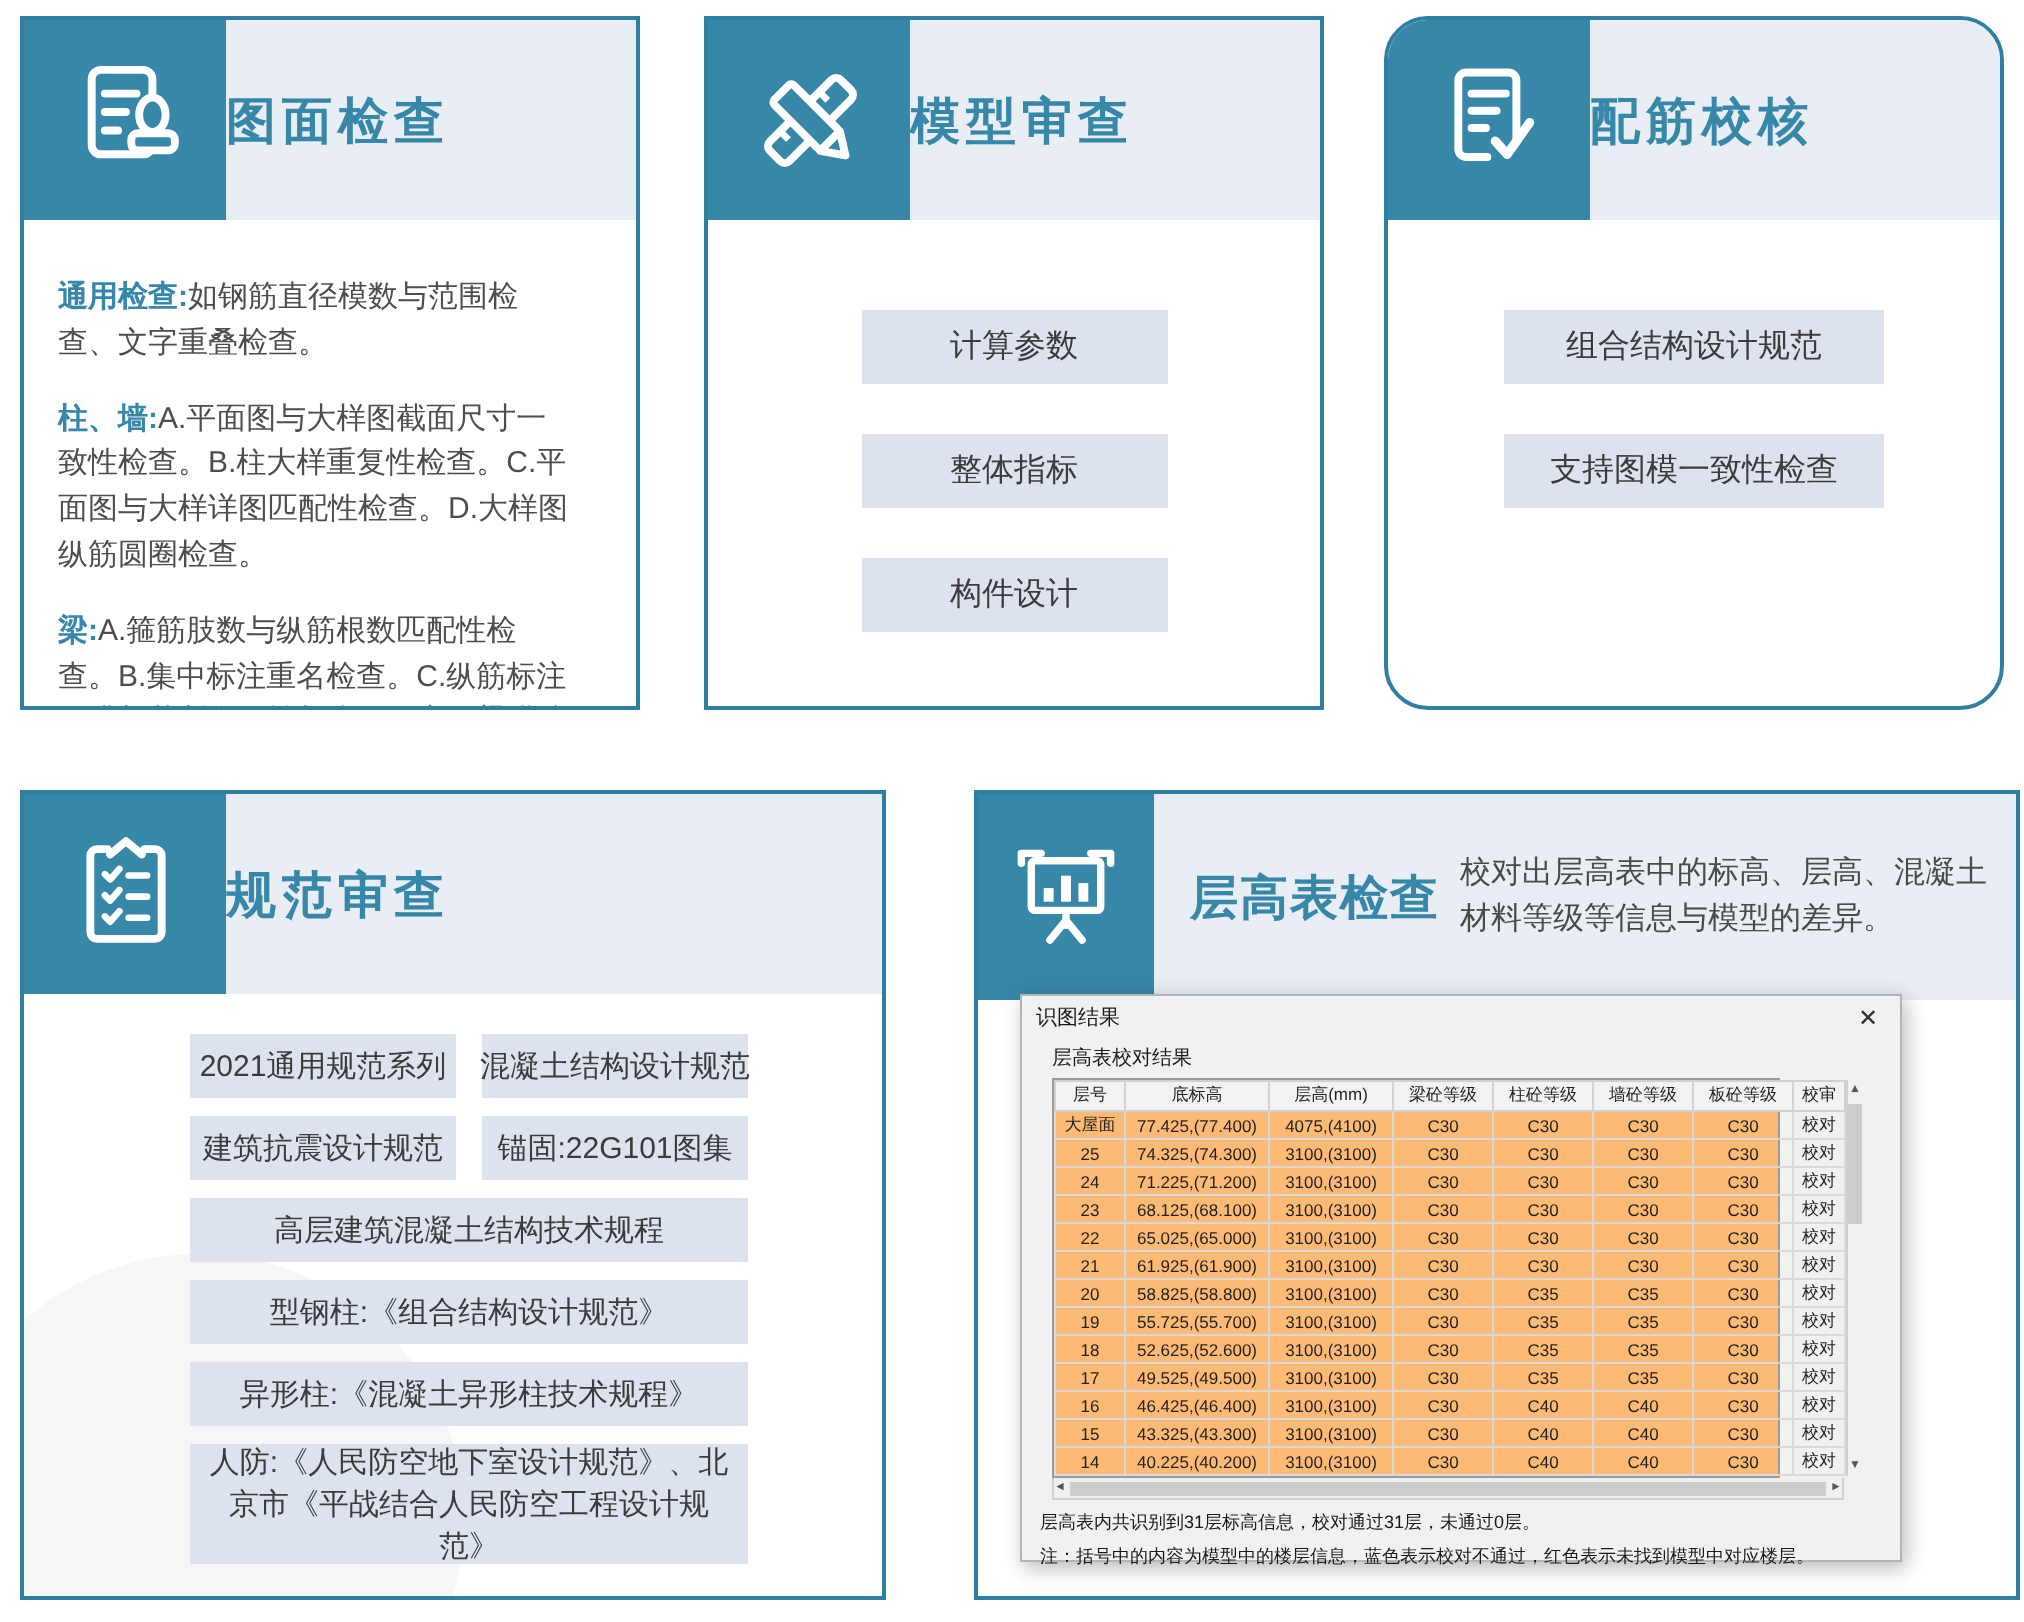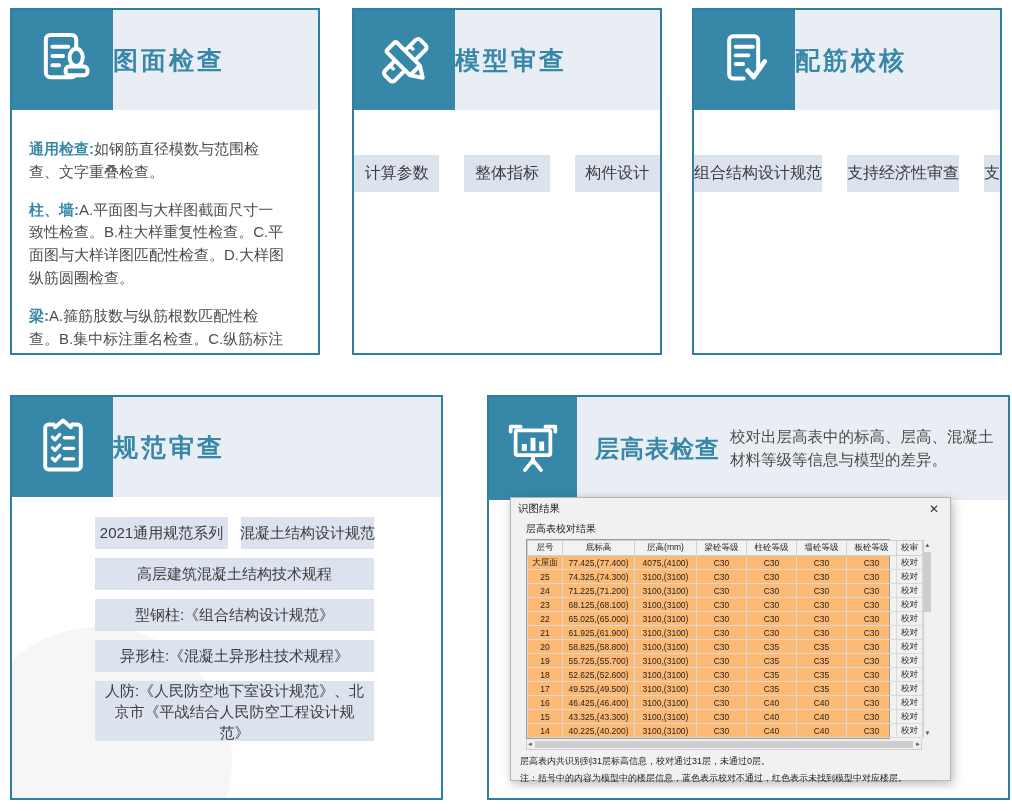--- a/index.html
+++ b/index.html
@@ -3,21 +3,21 @@
 <meta charset="utf-8">
 <style>
   * { margin:0; padding:0; box-sizing:border-box; }
   html,body { width:1012px; height:811px; background:#ffffff;
     font-family:"Liberation Sans","DejaVu Sans",sans-serif; }
   body { position:relative; overflow:hidden; }
 
   .card { position:absolute; background:#fff; border:2px solid #2F7FA2; overflow:hidden; }
   #card-drawing { left:10px; top:8px;  width:310px; height:347px; }
   #card-model   { left:352px; top:8px; width:310px; height:347px; }
-  #card-rebar   { left:692px; top:8px; width:310px; height:347px; }
+  #card-rebar   { left:692px; top:8px; width:310px; height:347px;border-radius:22px; }
   #card-code    { left:10px; top:395px; width:433px; height:405px; }
   #card-floor   { left:487px; top:395px; width:523px; height:405px; }
 
   .card-header { display:flex; align-items:stretch; }
   .icon-box { background:#3787A9; flex:none; display:flex; align-items:center; justify-content:center; }
   .hdr-strip { flex:1; background:#E9EEF4; display:flex; align-items:center; justify-content:flex-start; }
   .card-title { color:#3787A9; font-weight:bold; font-size:25px; letter-spacing:3px; white-space:nowrap; }
 
   #card-drawing .icon-box, #card-model .icon-box, #card-rebar .icon-box { width:101px; height:100px; }
   #card-code .icon-box { width:101px; height:100px; }
@@ -26,21 +26,21 @@
   #card-floor .hdr-strip { justify-content:flex-start; padding:0 10px 0 18px; }
   #card-floor .card-title { font-size:24px; letter-spacing:1px; margin-right:10px; }
   .hdr-desc { font-size:15.5px; color:#4A4A4A; line-height:1.45; }
 
   
   .dc-body { padding:28px 31px 0 17px; font-size:15px; color:#4D4D4D; line-height:1.52; }
   .dc-body p { margin-bottom:15px; }
   .dc-label { color:#3787A9; font-weight:bold; }
 
   
-  .pill-col { margin-top:45px; display:flex; flex-direction:row; align-items:center; gap:25px; }
+  .pill-col { margin-top:45px; display:flex; flex-direction:column; align-items:center; gap:25px; }
   .pill { background:#DCE3EF; color:#3C3C3C; display:flex; align-items:center; justify-content:center;
           font-size:16px; white-space:nowrap; }
   #card-model .pill { width:153px; height:37px; }
   #card-rebar .pill { width:190px; height:37px; font-size:16px; }
 
   
   .code-body { position:relative; height:305px; }
   .watermark-circle { position:absolute; left:-45px; bottom:-70px; width:265px; height:265px;
     border-radius:50%; background:#F6F6F6; }
   .code-grid { position:relative; margin-top:20px; display:flex; flex-direction:column; gap:9px; align-items:center;margin-left:16px; }
@@ -147,21 +147,20 @@
         <line x1="36" y1="56" x2="47" y2="56" stroke="#fff" stroke-width="6" stroke-linecap="round"></line>
         <polyline points="54,66 63,76 80,52" fill="none" stroke="#fff" stroke-width="7" stroke-linecap="round" stroke-linejoin="round"></polyline>
       </svg>
     </div>
     <div class="hdr-strip">
       <div class="card-title">配筋校核</div>
     </div>
   </div>
   <div class="pill-col">
       <div class="pill">组合结构设计规范</div>
-      <div class="pill">支持经济性审查</div>
       <div class="pill">支持图模一致性检查</div>
     </div>
 </div>
 
 <div class="card" id="card-code">
   <div class="card-header">
     <div class="icon-box">
       <svg class="icn" width="66" height="66" viewBox="0 0 100 100">
         <path d="M36 16 L28 16 A5 5 0 0 0 23 21 L23 79 A5 5 0 0 0 28 84 L72 84 A5 5 0 0 0 77 79 L77 21 A5 5 0 0 0 72 16 L64 16" fill="none" stroke="#fff" stroke-width="6" stroke-linecap="round"></path>
         <path d="M38 20 L50 10 L62 20" fill="none" stroke="#fff" stroke-width="6" stroke-linecap="round" stroke-linejoin="round"></path>
@@ -177,20 +176,24 @@
       <div class="card-title">规范审查</div>
     </div>
   </div>
   <div class="code-body">
     <div class="watermark-circle"></div>
     <div class="code-grid">
       <div class="code-row">
         <div class="pill">2021通用规范系列</div>
         <div class="pill">混凝土结构设计规范</div>
       </div>
+      <div class="code-row">
+        <div class="pill">建筑抗震设计规范</div>
+        <div class="pill">锚固:22G101图集</div>
+      </div>
       <div class="pill wide">高层建筑混凝土结构技术规程</div>
       <div class="pill wide">型钢柱:《组合结构设计规范》</div>
       <div class="pill wide">异形柱:《混凝土异形柱技术规程》</div>
       <div class="pill wide tall">人防:《人民防空地下室设计规范》、北京市《平战结合人民防空工程设计规范》</div>
     </div>
   </div>
 </div>
 
 <div class="card" id="card-floor">
   <div class="card-header">

